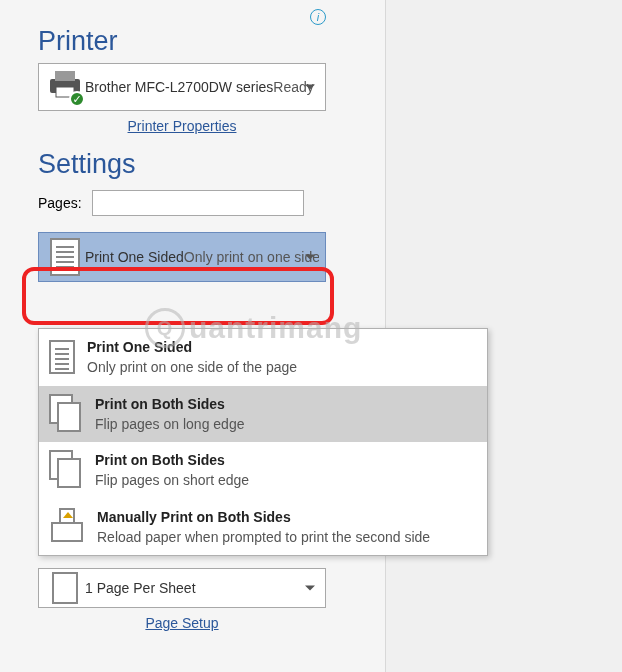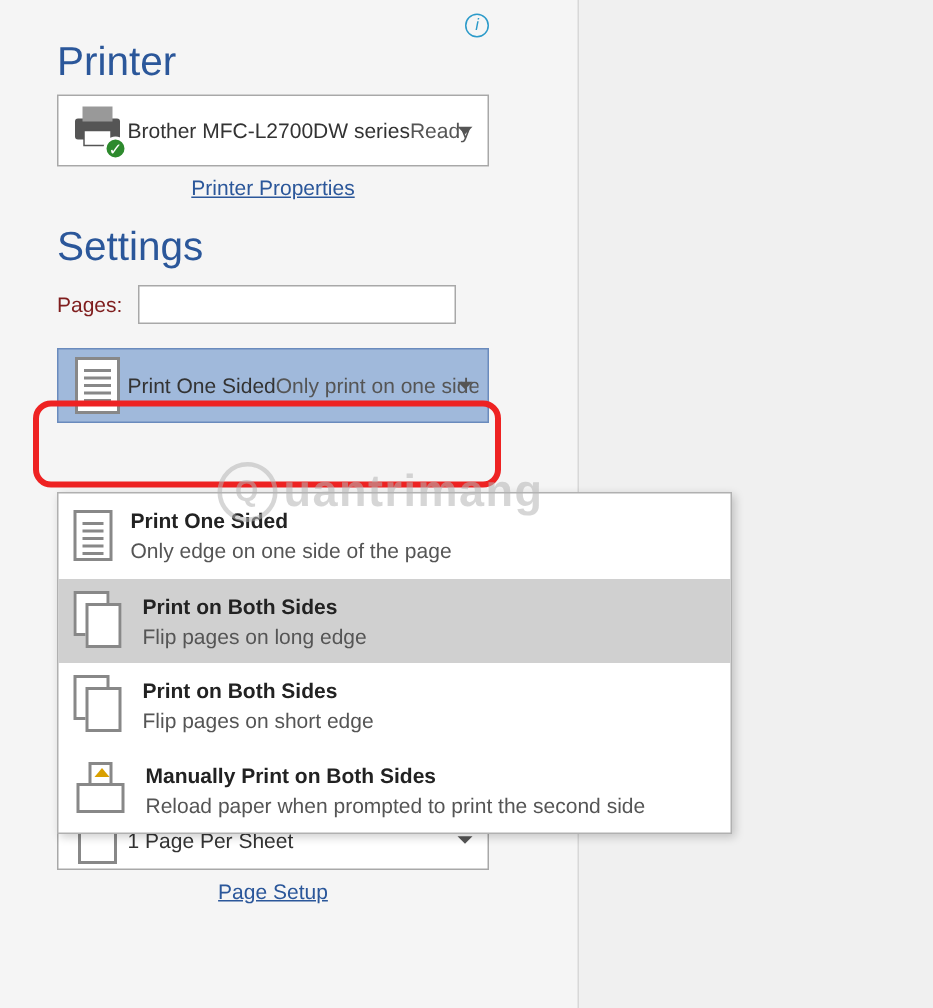--- a/index.html
+++ b/index.html
@@ -98,21 +98,21 @@
     margin-top: 6px;
   }
   .pages-row {
     display: flex;
     align-items: center;
     gap: 8px;
     margin-top: 10px;
   }
   .pages-row label {
     font-size: 14px;
-    color: #7f1d1d;
+    color: #000000;
     width: 46px;
   }
   .pages-row input {
     width: 212px;
     height: 26px;
     border: 1px solid #a8a8a8;
     padding: 2px 4px;
     font-size: 13px;
   }
 
@@ -208,21 +208,21 @@
   .watermark .circle {
     width: 40px; height: 40px; border: 3px solid rgba(180,180,180,0.55);
     border-radius: 50%; display:flex;align-items:center;justify-content:center;
     font-size: 20px;
   }
 
   .gap { height: 8px; }
   .below-dropdown {
     position: absolute;
     left: 38px;
-    top: 540px;
+    top: 568px;
   }
 </style>
 </head>
 <body>
 
 <div class="panel">
 
   <div class="info-icon" id="info1">i</div>
 
   <div class="section-title">Printer</div>
@@ -273,21 +273,21 @@
 
 </div>
 
 <div class="dropdown">
   <div class="option">
     <div>
         <div class="doc-icon" style="width:26px;height:34px"></div>
       </div>
     <div class="tcell">
       <span class="t1">Print One Sided</span>
-      <span class="t2">Only edge on one side of the page</span>
+      <span class="t2">Only print on one side of the page</span>
     </div>
   </div>
   <div class="option hover">
     <div>
       <div class="dup-icon">
           <div class="pg back"></div>
           <div class="pg front"></div>
         </div>
     </div>
     <div class="tcell">

